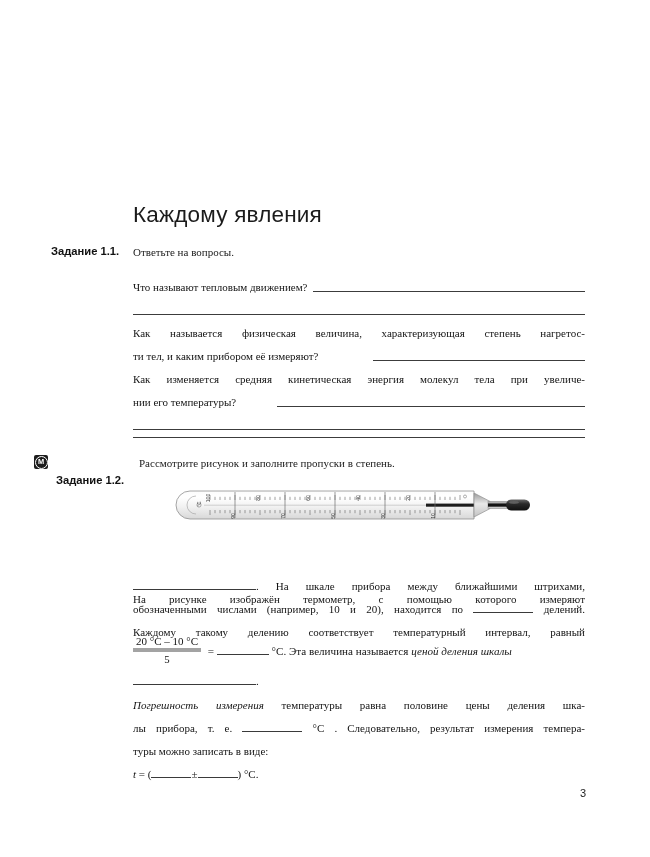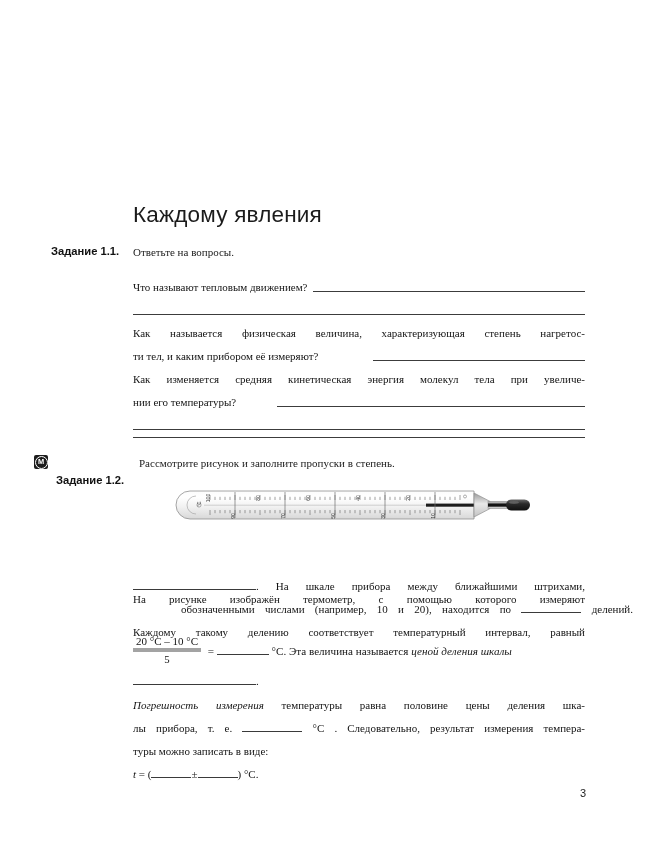--- a/index.html
+++ b/index.html
@@ -385,21 +385,21 @@
   <div class="body-block" style="top:552px;margin-top:36px;">
     <div class="jall">На рисунке изображён термометр, с помощью которого измеряют</div>
   </div>
 
   <div class="body-block" style="top:575px;">
     <div class="jall">
       <span class="blank b-long"></span><span>. На шкале прибора между ближайшими штрихами,</span>
     </div>
   </div>
 
-  <div class="body-block" style="top:598px;margin-left:48px;">
+  <div class="body-block" style="top:598px;">
     <div class="jall">
       <span>обозначенными числами (например, 10 и 20), находится по</span>
       <span class="blank b-mid"></span>
       <span>делений.</span>
     </div>
   </div>
 
   <div class="body-block" style="top:621px;">
     <div class="jall">Каждому такому делению соответствует температурный интервал, равный</div>
   </div>

